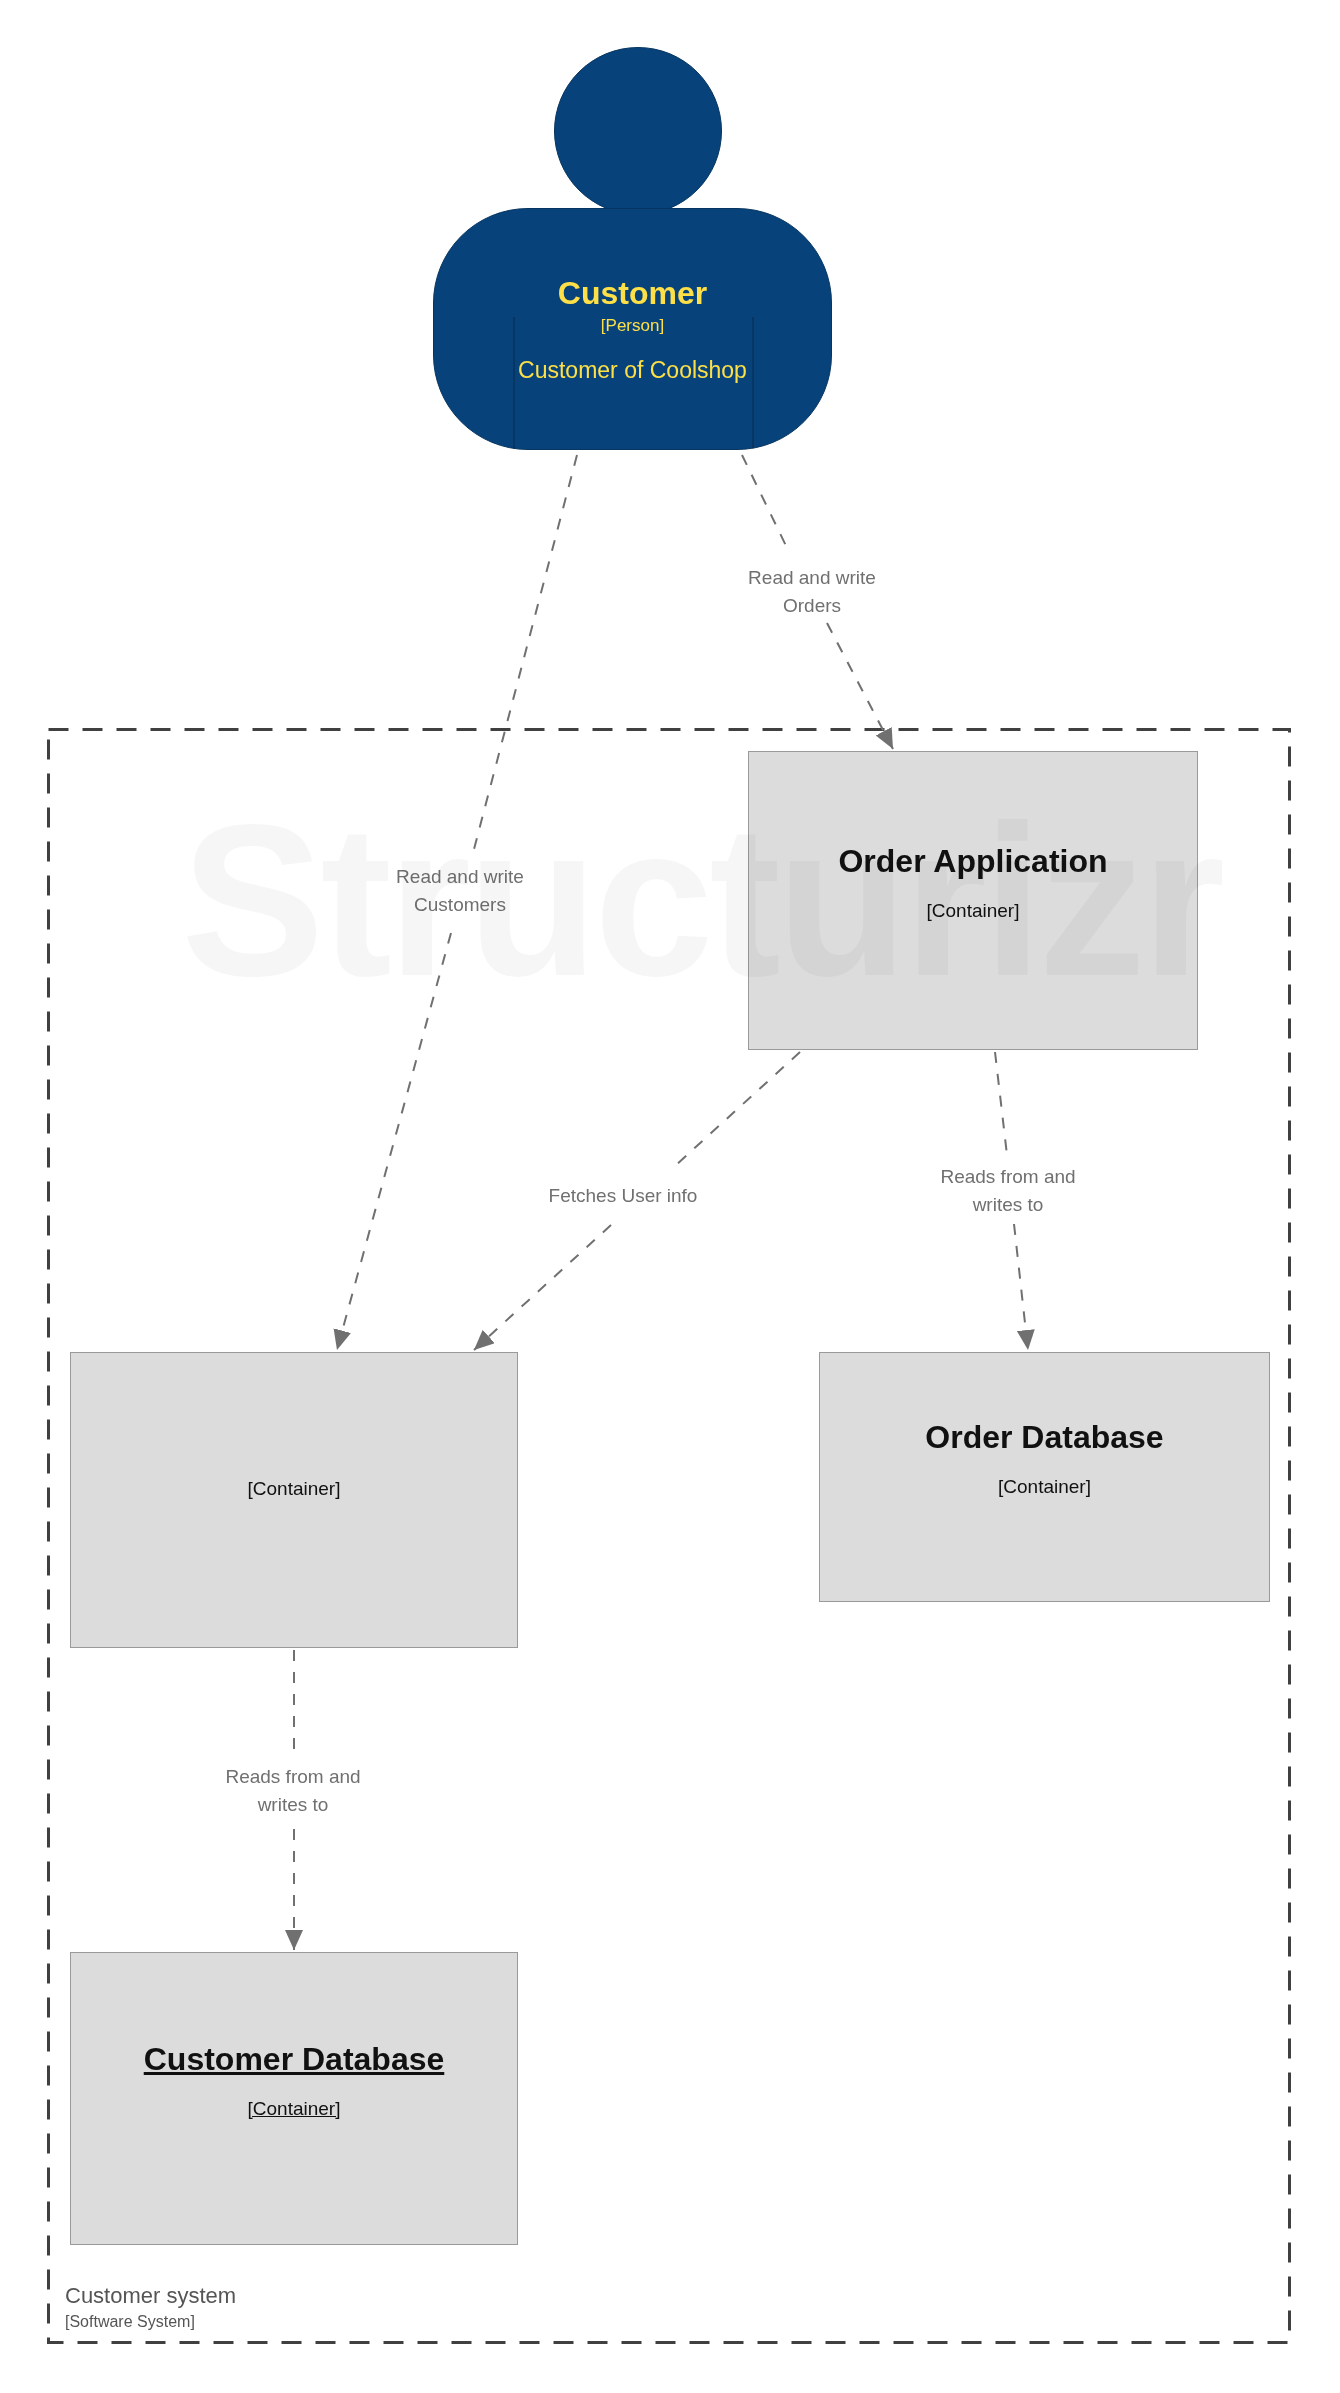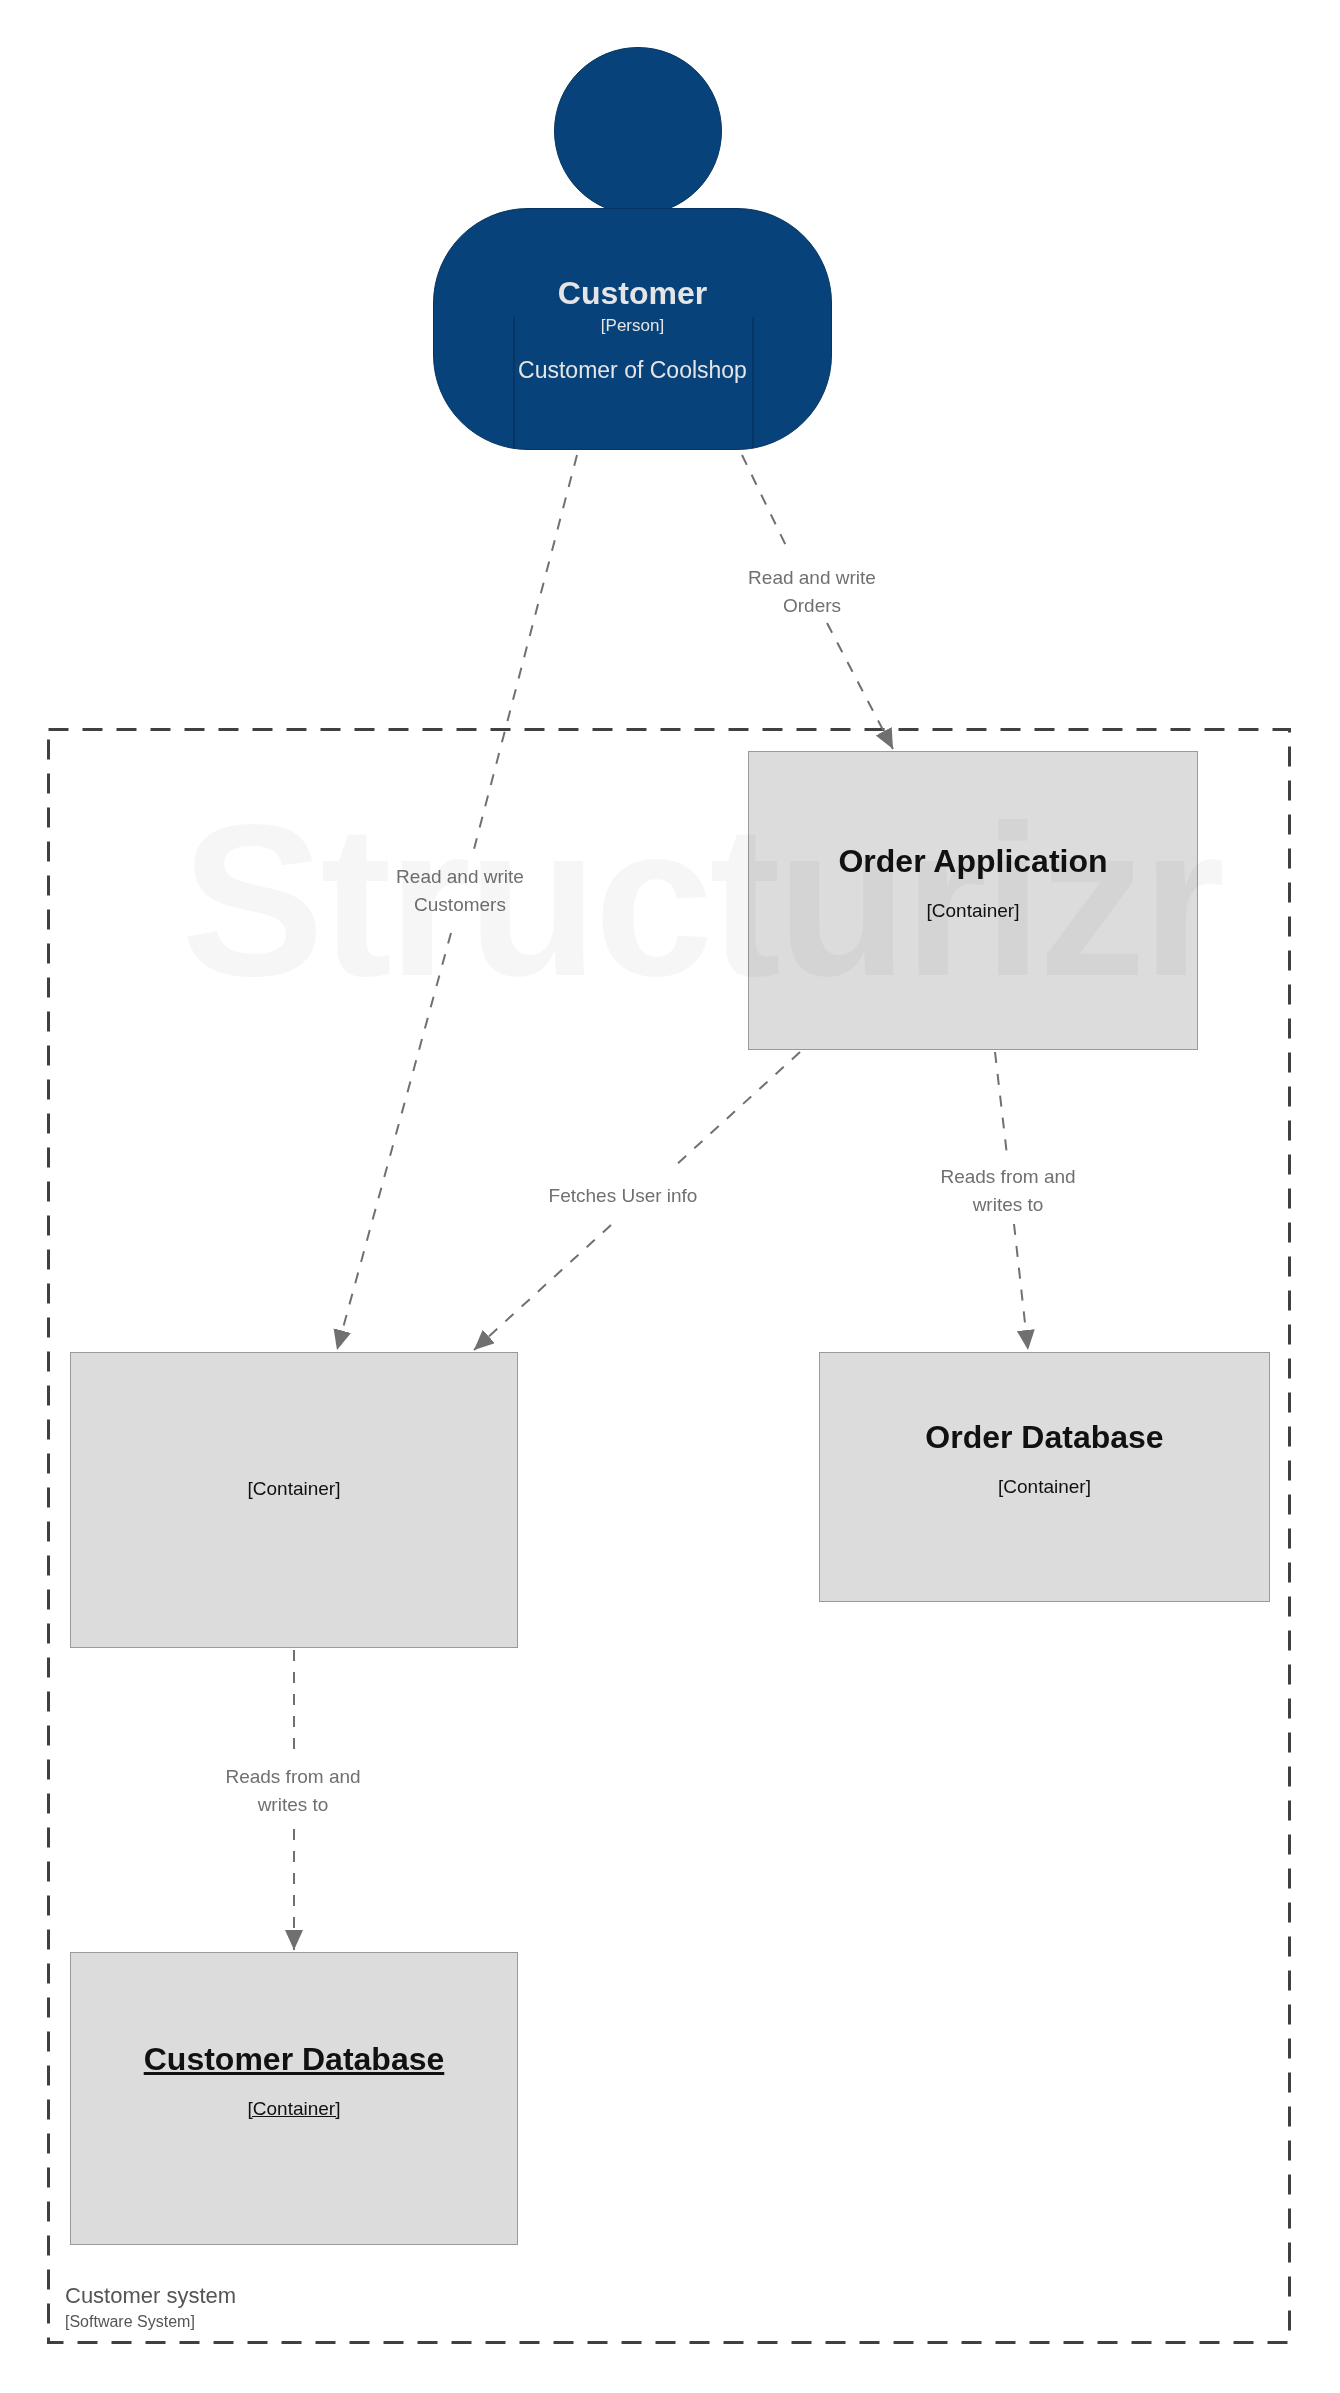--- a/index.html
+++ b/index.html
@@ -15,21 +15,21 @@
 
   
   .person-head{
     position:absolute;left:554px;top:47px;width:168px;height:168px;
     border-radius:50%;background:#08427b;border:1px solid #06355f;box-sizing:border-box;
   }
   .person-body{
     position:absolute;left:433px;top:208px;width:399px;height:242px;
     border-radius:95px;background:#08427b;border:1px solid #06355f;box-sizing:border-box;
     display:flex;flex-direction:column;align-items:center;justify-content:center;
-    color:#e5e5e5;text-align:center;
+    color:#fde047;text-align:center;
   }
   .person-arm{
     position:absolute;top:108px;bottom:0;width:2px;
     background:rgba(0,0,0,0.18);
   }
   .arm-left{left:79px;}
   .arm-right{left:318px;}
   .person-name{font-size:32px;font-weight:700;line-height:40px;}
   .person-meta{font-size:17px;line-height:22px;margin-top:2px;}
   .person-desc{font-size:23px;line-height:30px;margin-top:18px;}

